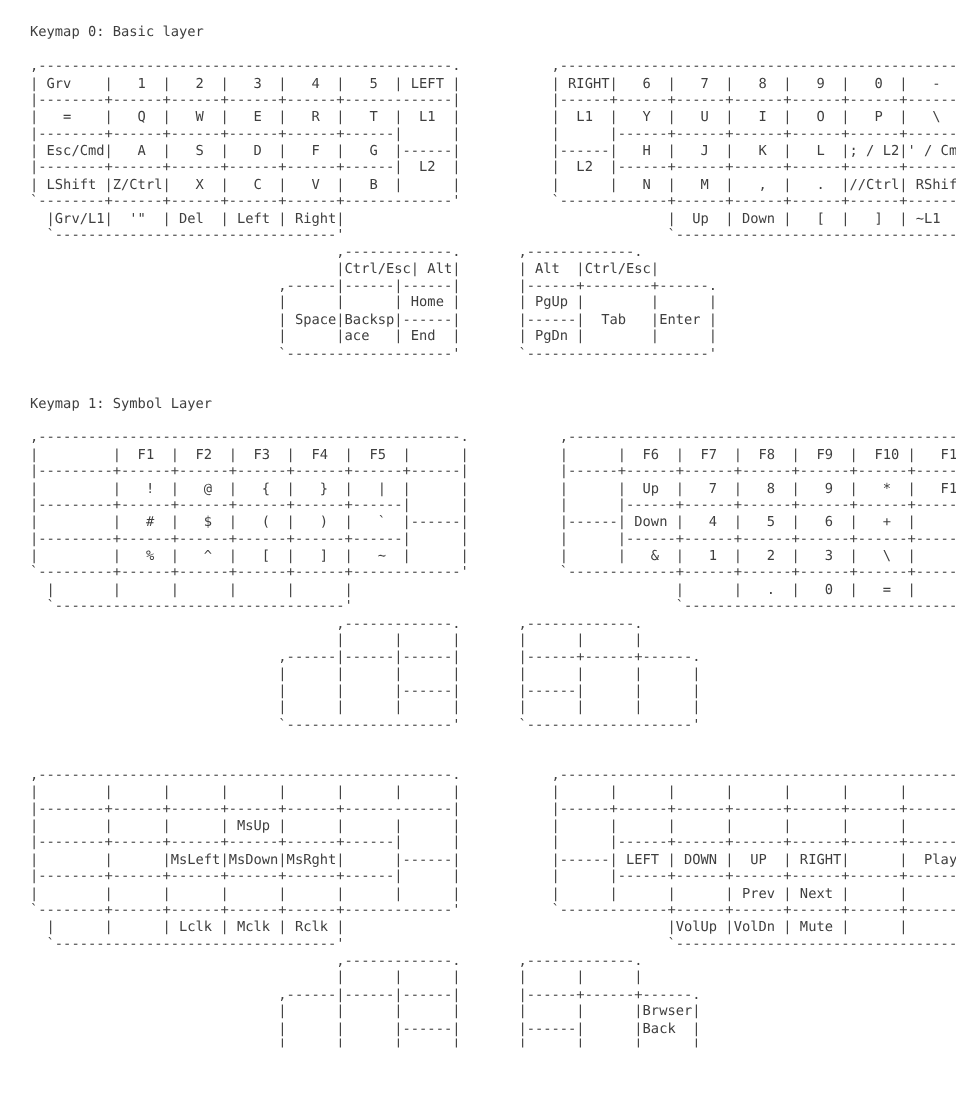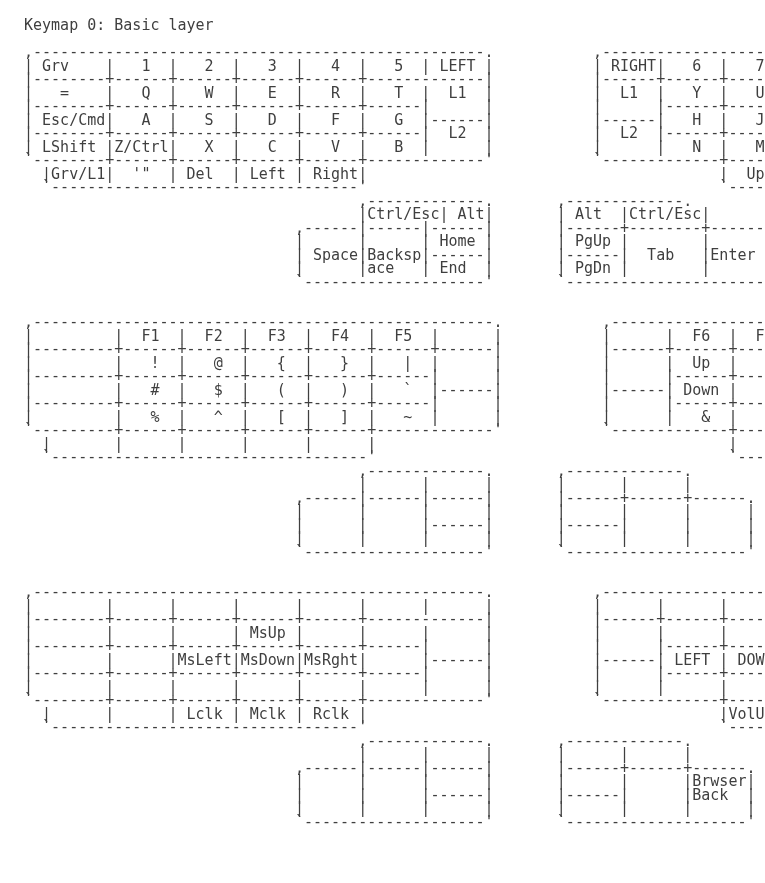--- a/index.html
+++ b/index.html
@@ -7,21 +7,21 @@
     padding: 0;
     background: #ffffff;
   }
   .doc {
     box-sizing: border-box;
     width: 765px;
     height: 838px;
     overflow: hidden;
     padding: 19px 0 0 24px;
     font-family: "DejaVu Sans Mono", "Liberation Mono", monospace;
-    font-size: 15px;
+    font-size: 11px;
     line-height: 13.5px;
     color: #3f3f3f;
   }
   .keymap-section {
     margin: 0 0 27px 0;
   }
   .section-title {
     white-space: pre;
     margin: 0 0 13.5px 0;
   }
@@ -54,20 +54,21 @@
                                      ,-------------.       ,-------------.
                                      |Ctrl/Esc| Alt|       | Alt  |Ctrl/Esc|
                               ,------|------|------|       |------+--------+------.
                               |      |      | Home |       | PgUp |        |      |
                               | Space|Backsp|------|       |------|  Tab   |Enter |
                               |      |ace   | End  |       | PgDn |        |      |
                               `--------------------'       `----------------------'</pre>
   </section>
 
   <section class="keymap-section">
+    <div class="section-title">Keymap 1: Symbol Layer</div>
     <pre class="ascii-art">,---------------------------------------------------.           ,--------------------------------------------------.
 |         |  F1  |  F2  |  F3  |  F4  |  F5  |      |           |      |  F6  |  F7  |  F8  |  F9  |  F10 |   F11  |
 |---------+------+------+------+------+------+------|           |------+------+------+------+------+------+--------|
 |         |   !  |   @  |   {  |   }  |   |  |      |           |      |  Up  |   7  |   8  |   9  |   *  |   F12  |
 |---------+------+------+------+------+------|      |           |      |------+------+------+------+------+--------|
 |         |   #  |   $  |   (  |   )  |   `  |------|           |------| Down |   4  |   5  |   6  |   +  |        |
 |---------+------+------+------+------+------|      |           |      |------+------+------+------+------+--------|
 |         |   %  |   ^  |   [  |   ]  |   ~  |      |           |      |   &amp;  |   1  |   2  |   3  |   \  |        |
 `---------+------+------+------+------+-------------'           `-------------+------+------+------+------+--------'
   |       |      |      |      |      |                                       |      |   .  |   0  |   =  |      |

